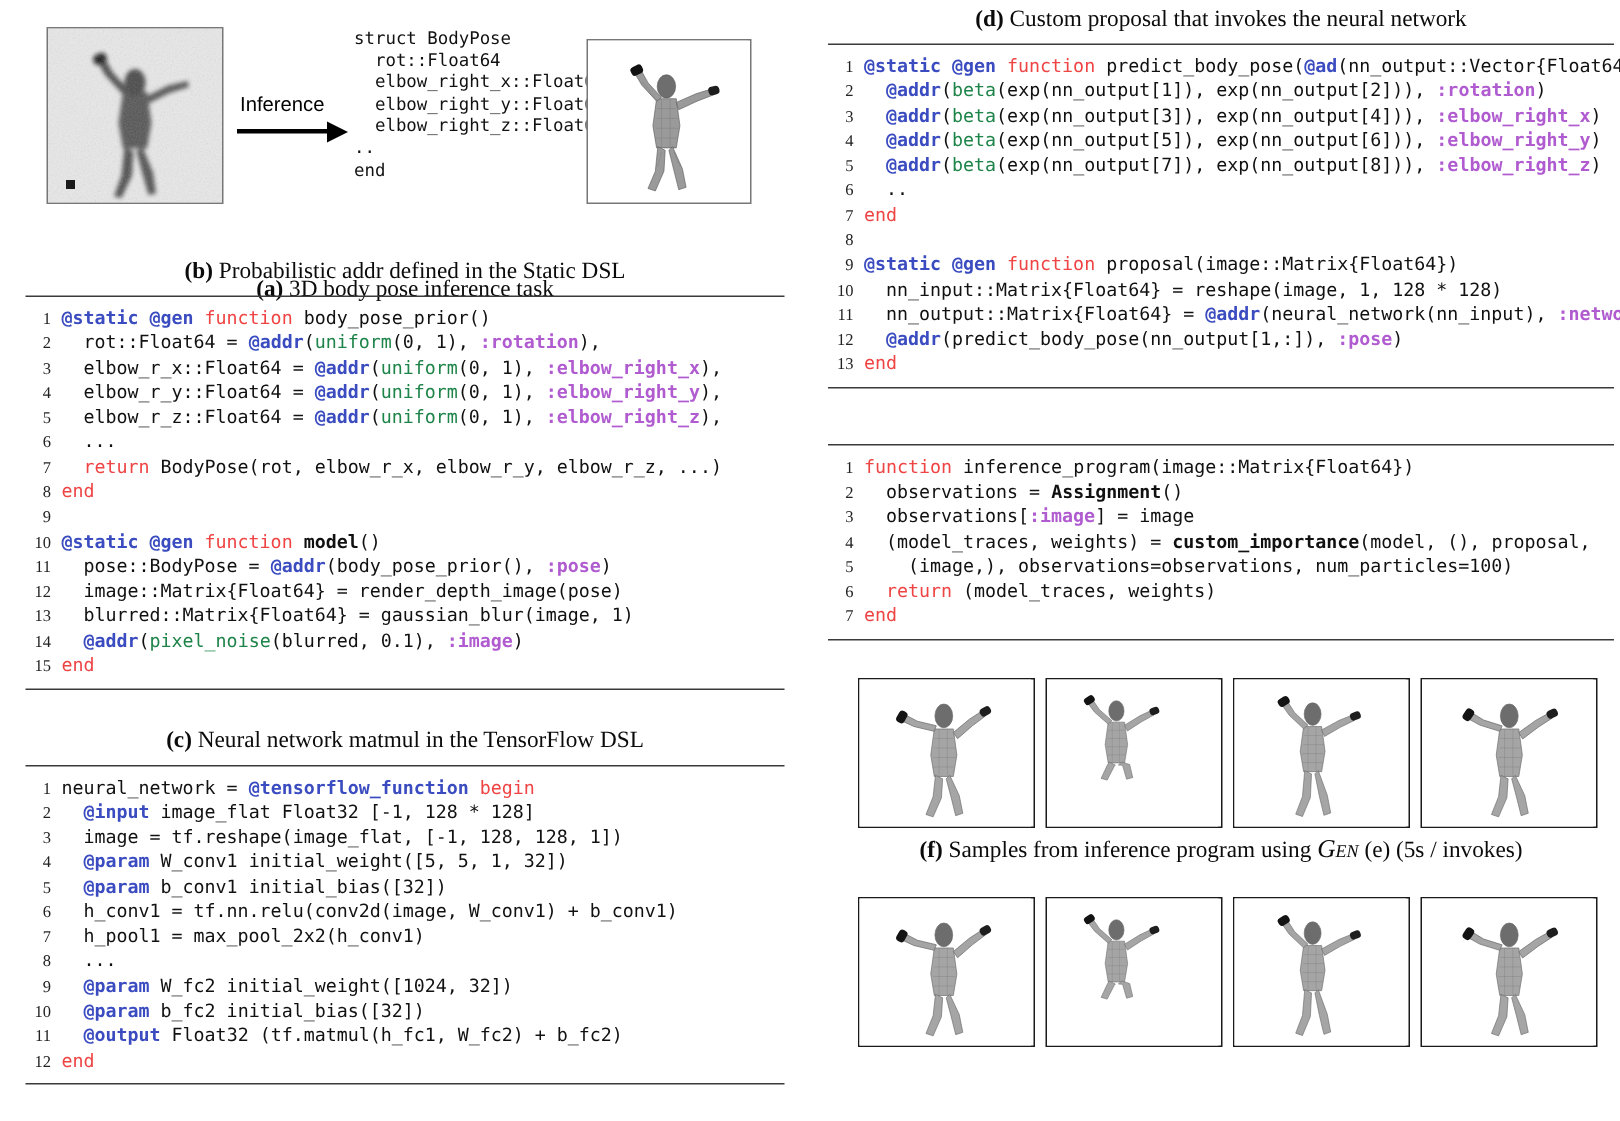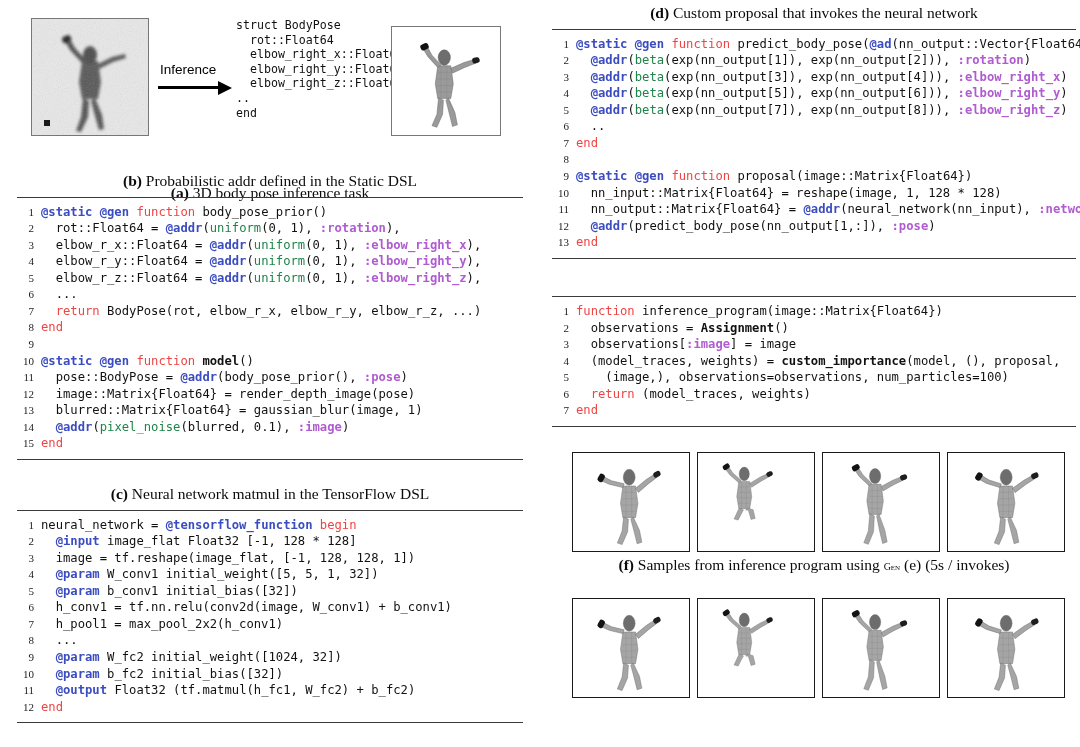--- a/index.html
+++ b/index.html
@@ -20,21 +20,22 @@
     text-align: center;
     font-family: "Liberation Serif", "DejaVu Serif", serif;
     font-size: 15.5px;
     color: #0b0b0b;
     line-height: 1.2;
     white-space: nowrap;
   }
   .caption .lbl { font-weight: bold; }
   .smallcaps {
     font-variant: small-caps;
-    font-size: 10px;
+    font-size: 17px;
+    font-style: italic;
   }
   .rule {
     border-top: 1.3px solid #3a3a3a;
     height: 0;
   }
 
   
   .listing {
     font-family: "DejaVu Sans Mono", "Liberation Mono", monospace;
     font-size: 12.2px;

